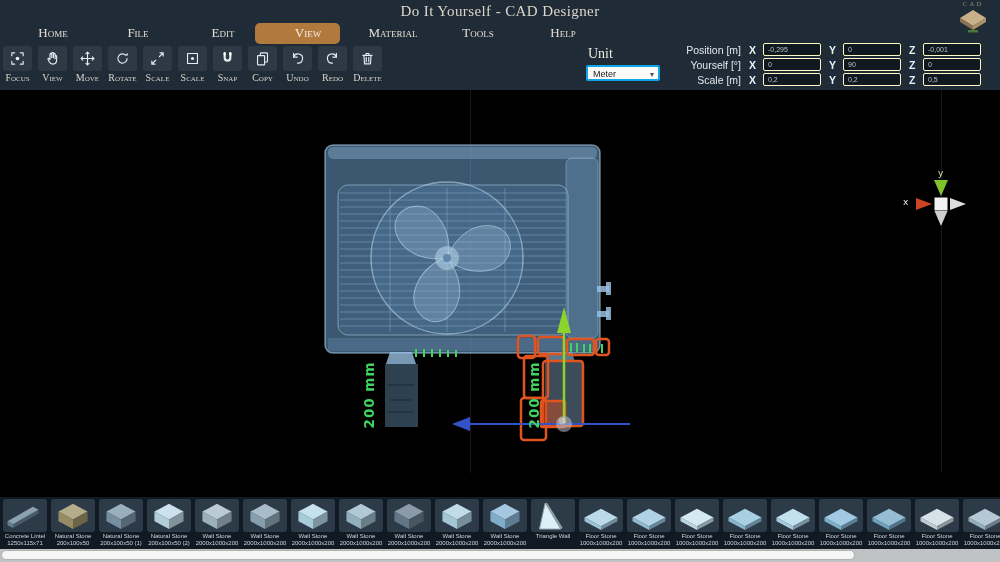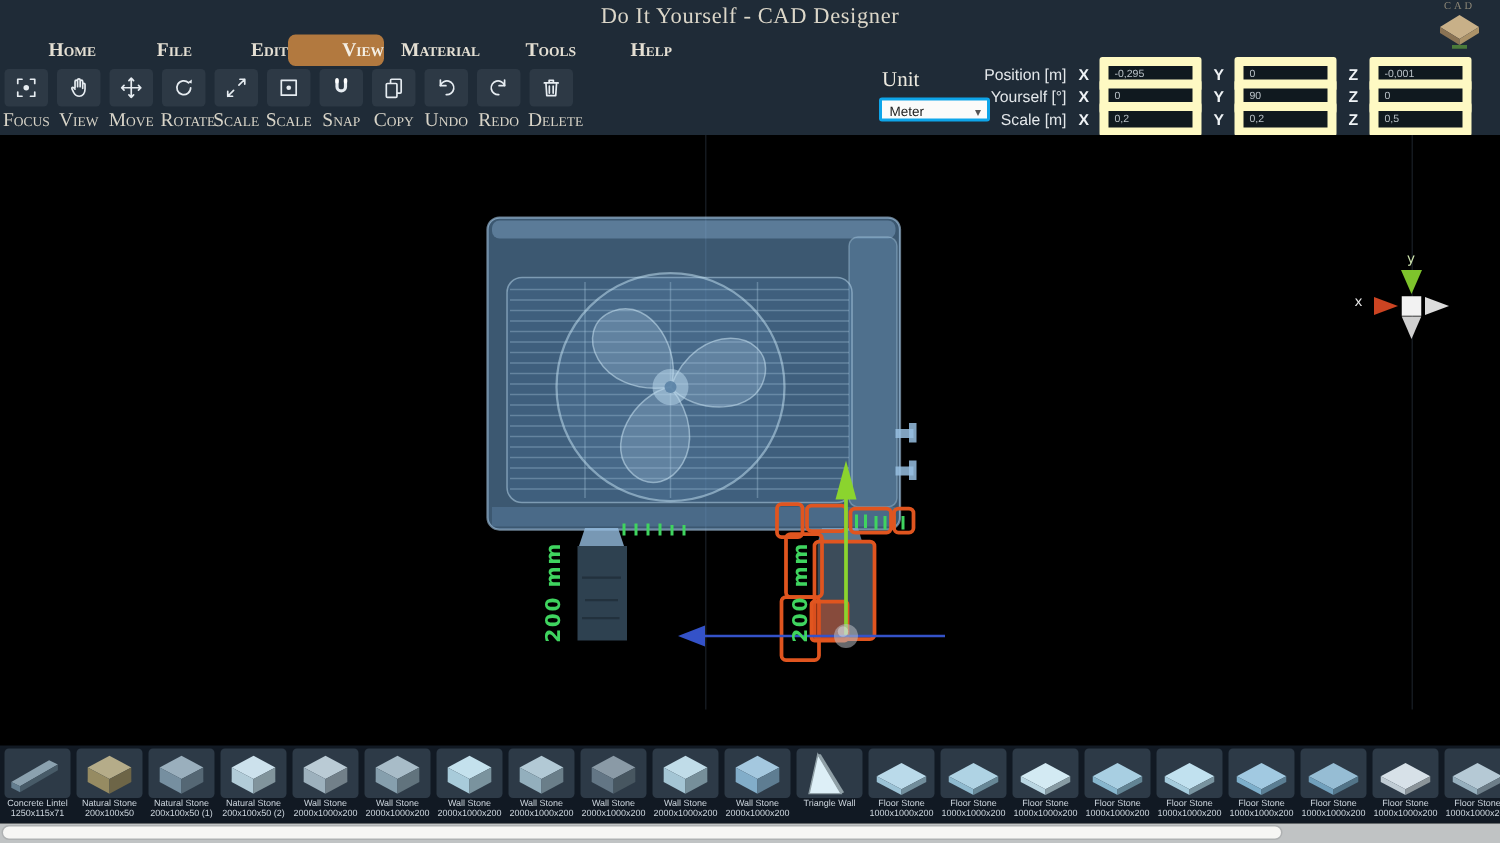--- a/index.html
+++ b/index.html
@@ -3,50 +3,50 @@
 <meta charset="utf-8">
 <style>
   html,body{margin:0;padding:0;background:#000;}
   #stage{position:relative;width:1000px;height:562px;overflow:hidden;background:#000;
          font-family:"Liberation Sans",sans-serif;-webkit-font-smoothing:antialiased;}
   
   #header{position:absolute;left:0;top:0;width:1000px;height:90px;background:#1f2b37;}
   #app-title{position:absolute;left:0;top:3px;width:1000px;text-align:center;
     font-family:"Liberation Serif",serif;font-size:15px;color:#dcd7c9;letter-spacing:.4px;}
   #menu-row{position:absolute;left:0;top:23px;height:21px;display:flex;}
-  .menu-item{width:64px;text-align:right;font-family:"Liberation Serif",serif;
-    font-variant:small-caps;font-weight:700;font-size:13px;color:#e4dfd3;line-height:20px;cursor:default;}
+  .menu-item{width:64px;text-align:center;font-family:"Liberation Serif",serif;
+    font-variant:small-caps;font-weight:400;font-size:13px;color:#e4dfd3;line-height:20px;cursor:default;padding-left:21px;}
   .menu-item.active{background:var(--accent);border-radius:5px;color:#f4efe4;}
   #logo{position:absolute;right:4px;top:0;width:46px;height:40px;text-align:center;}
   #logo-text{font-family:"Liberation Serif",serif;font-size:7px;letter-spacing:2px;color:#8d8777;}
   
   #toolbar-row{position:absolute;left:2px;top:46px;display:flex;gap:4px;}
   .tb-btn{width:31px;text-align:center;}
   .tb-icon{width:29px;height:25px;margin:0 auto;background:#2d3945;border-radius:3px;
     display:flex;align-items:center;justify-content:center;}
   .tb-icon svg{width:17px;height:17px;stroke:#e6ecf1;fill:none;stroke-width:1.6;
     stroke-linecap:round;stroke-linejoin:round;}
-  .tb-label{font-family:"Liberation Serif",serif;font-variant:small-caps;font-size:13px;
+  .tb-label{font-family:"Liberation Serif",serif;font-variant:small-caps;font-size:10px;
     color:#d8d4c8;margin-top:1px;}
   
   #selection-chip{position:absolute;left:422px;top:47px;height:17px;line-height:17px;
     padding:0 9px;background:rgba(140,146,152,.8);border-radius:3px;
     font-family:"Liberation Serif",serif;font-size:12.5px;color:#efede5;}
   #unit-label{position:absolute;left:588px;top:46px;font-family:"Liberation Serif",serif;
     font-size:14px;color:#ece9df;}
   #unit-select{position:absolute;left:586px;top:65px;width:74px;height:16px;background:#fbfbfa;
     border:2px solid #0ea5e9;border-radius:2px;font-size:9px;color:#222;line-height:15px;
     padding-left:5px;box-sizing:border-box;}
   #unit-select .chev{position:absolute;right:4px;top:0;font-size:8px;color:#555;}
   
   #transform-grid{position:absolute;right:3px;top:43px;}
   .t-row{display:flex;align-items:center;height:13px;margin-bottom:2px;}
   .t-label{width:130px;text-align:right;padding-right:8px;font-size:10.5px;color:#e3e7ea;}
   .t-axis{width:14px;font-size:10.5px;font-weight:bold;color:#eef2f5;}
-  .t-input{width:52px;height:11px;background:#10191f;border:6px solid #fef9c3;border-radius:2px;
+  .t-input{width:52px;height:11px;background:#10191f;border:1px solid #fef9c3;border-radius:2px;
     color:#b9c1c7;font-size:7px;padding:0 0 0 4px;margin-right:8px;font-family:"Liberation Sans",sans-serif;}
   .t-row .t-input:last-child{margin-right:16px;}
   
   #viewport{position:absolute;left:0;top:90px;width:1000px;height:383px;background:#000;}
   .gridline-v{position:absolute;top:0;width:1px;height:383px;background:#14191f;}
   #scene{position:absolute;left:0;top:0;}
   .measure{position:absolute;width:86px;height:16px;text-align:center;
     transform:rotate(-90deg);transform-origin:center;
     font-family:"DejaVu Sans",sans-serif;font-weight:bold;font-size:13.5px;letter-spacing:1px;
     color:var(--measure-green);}

